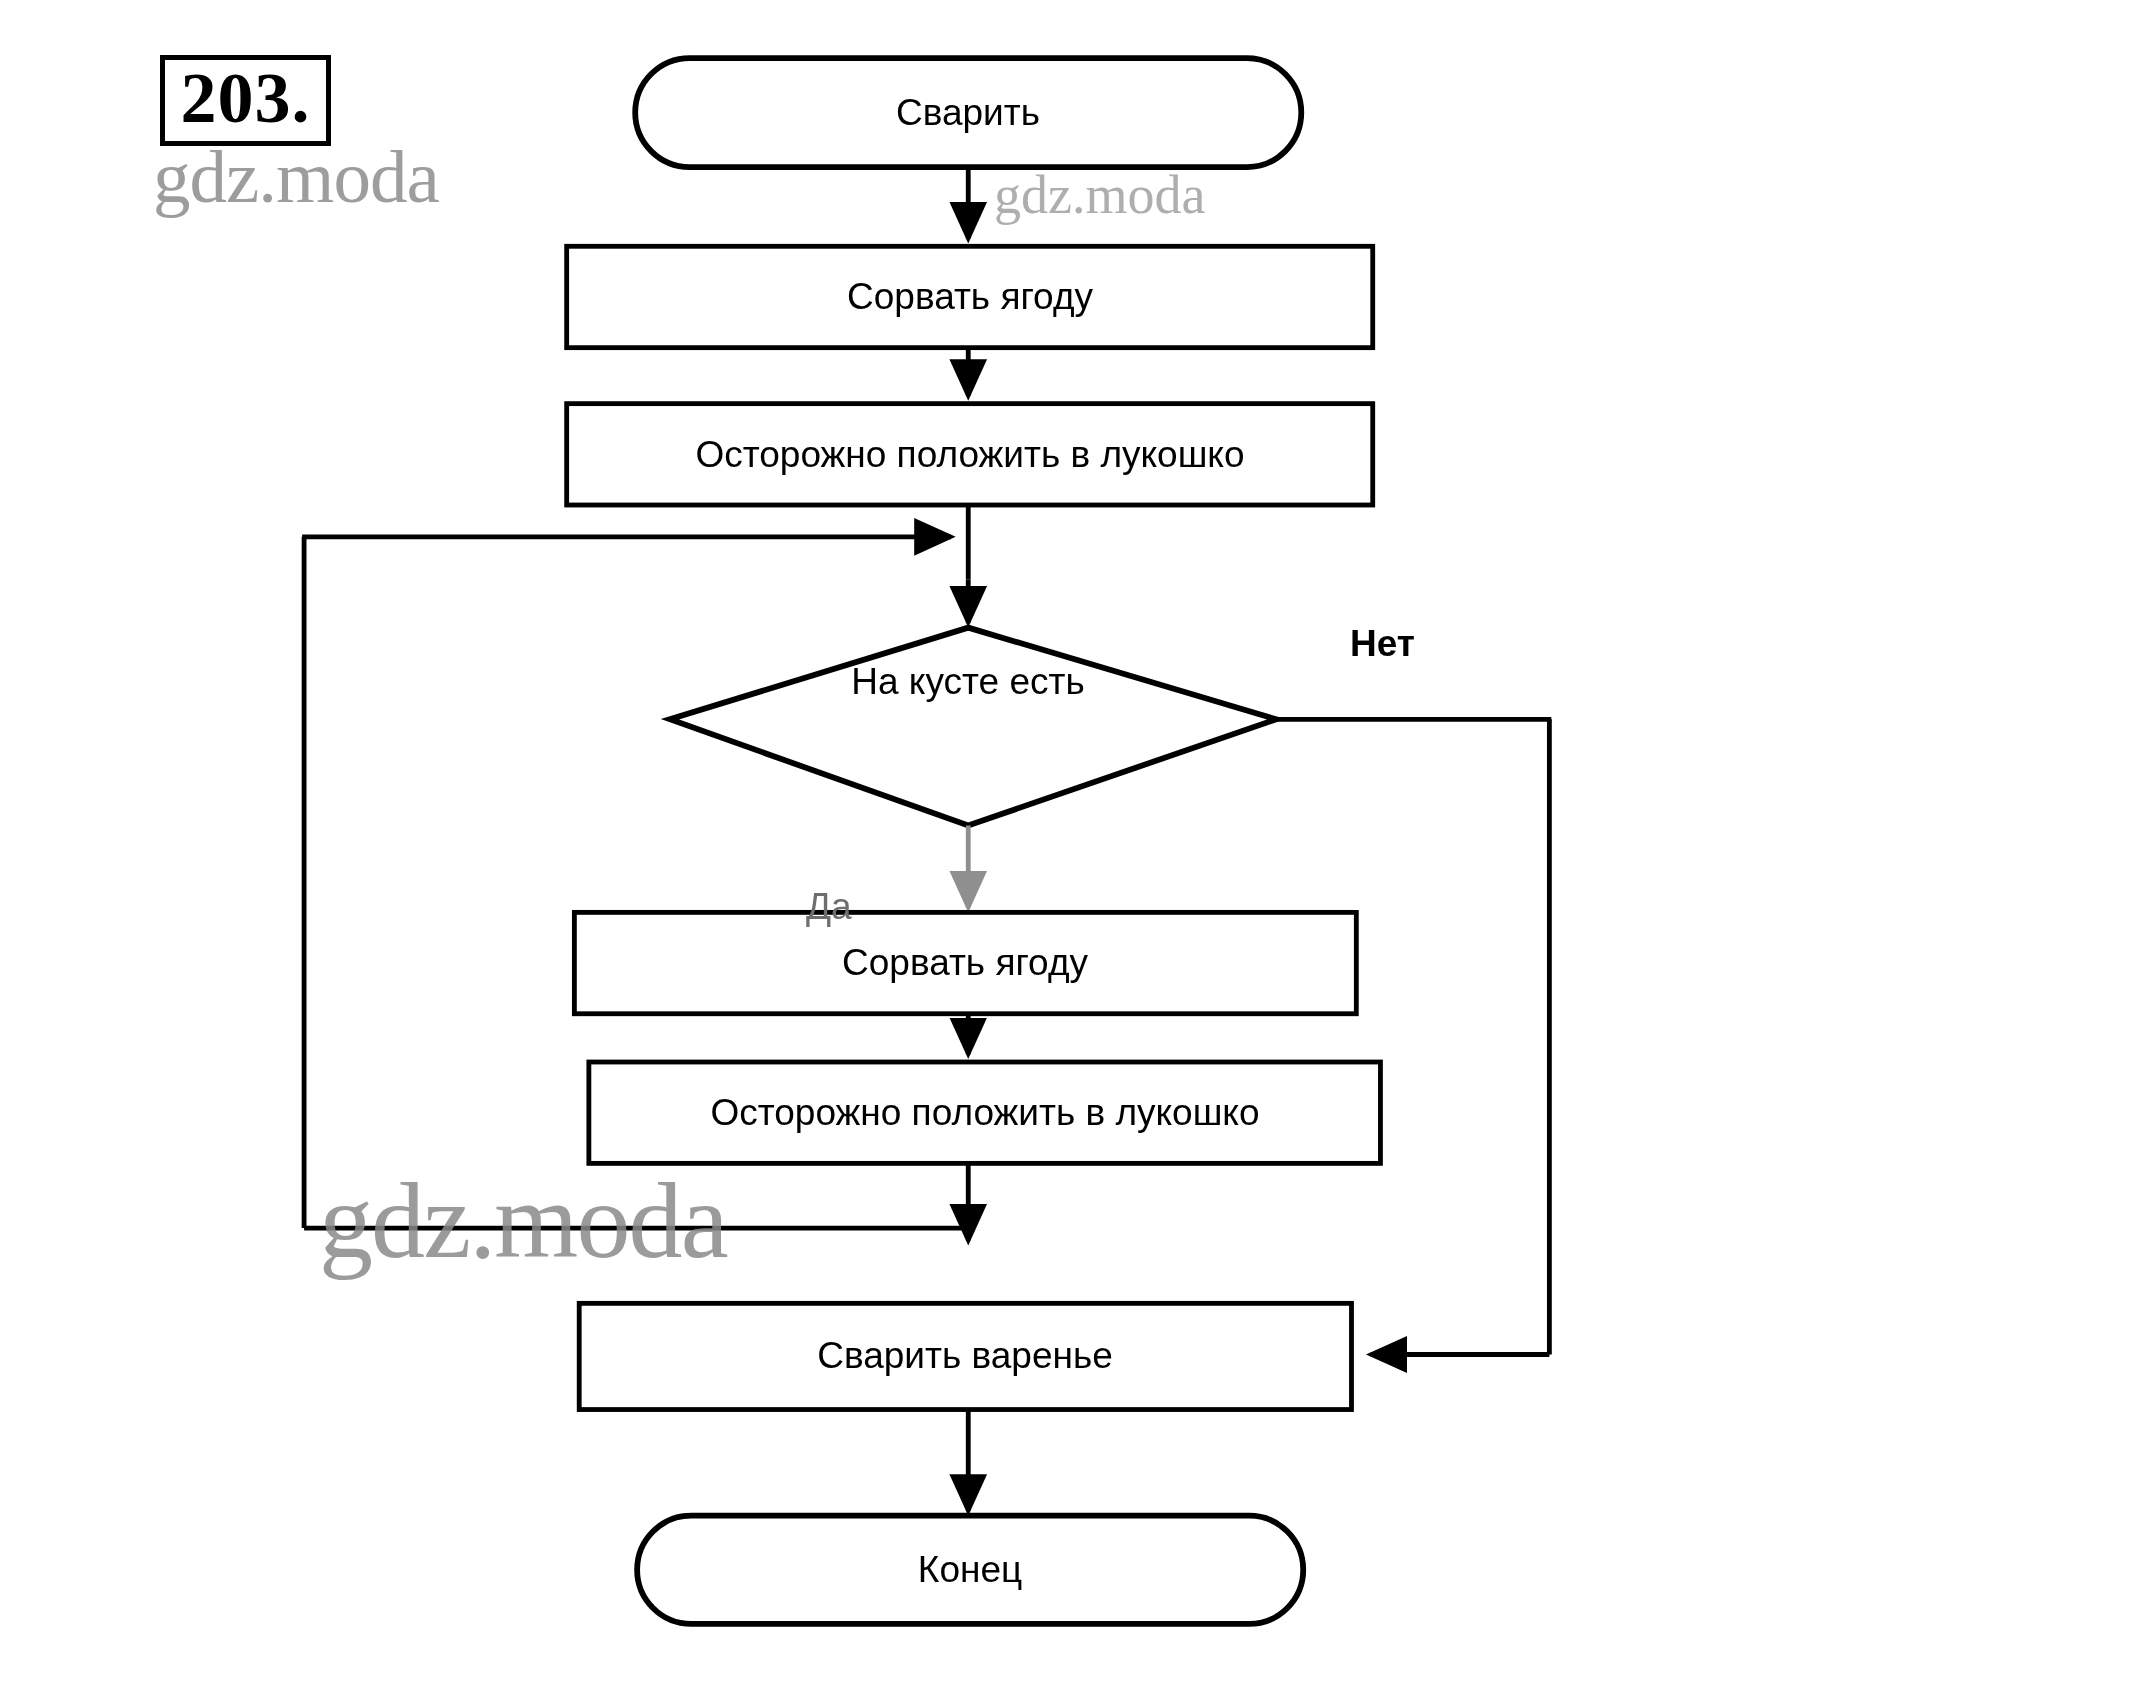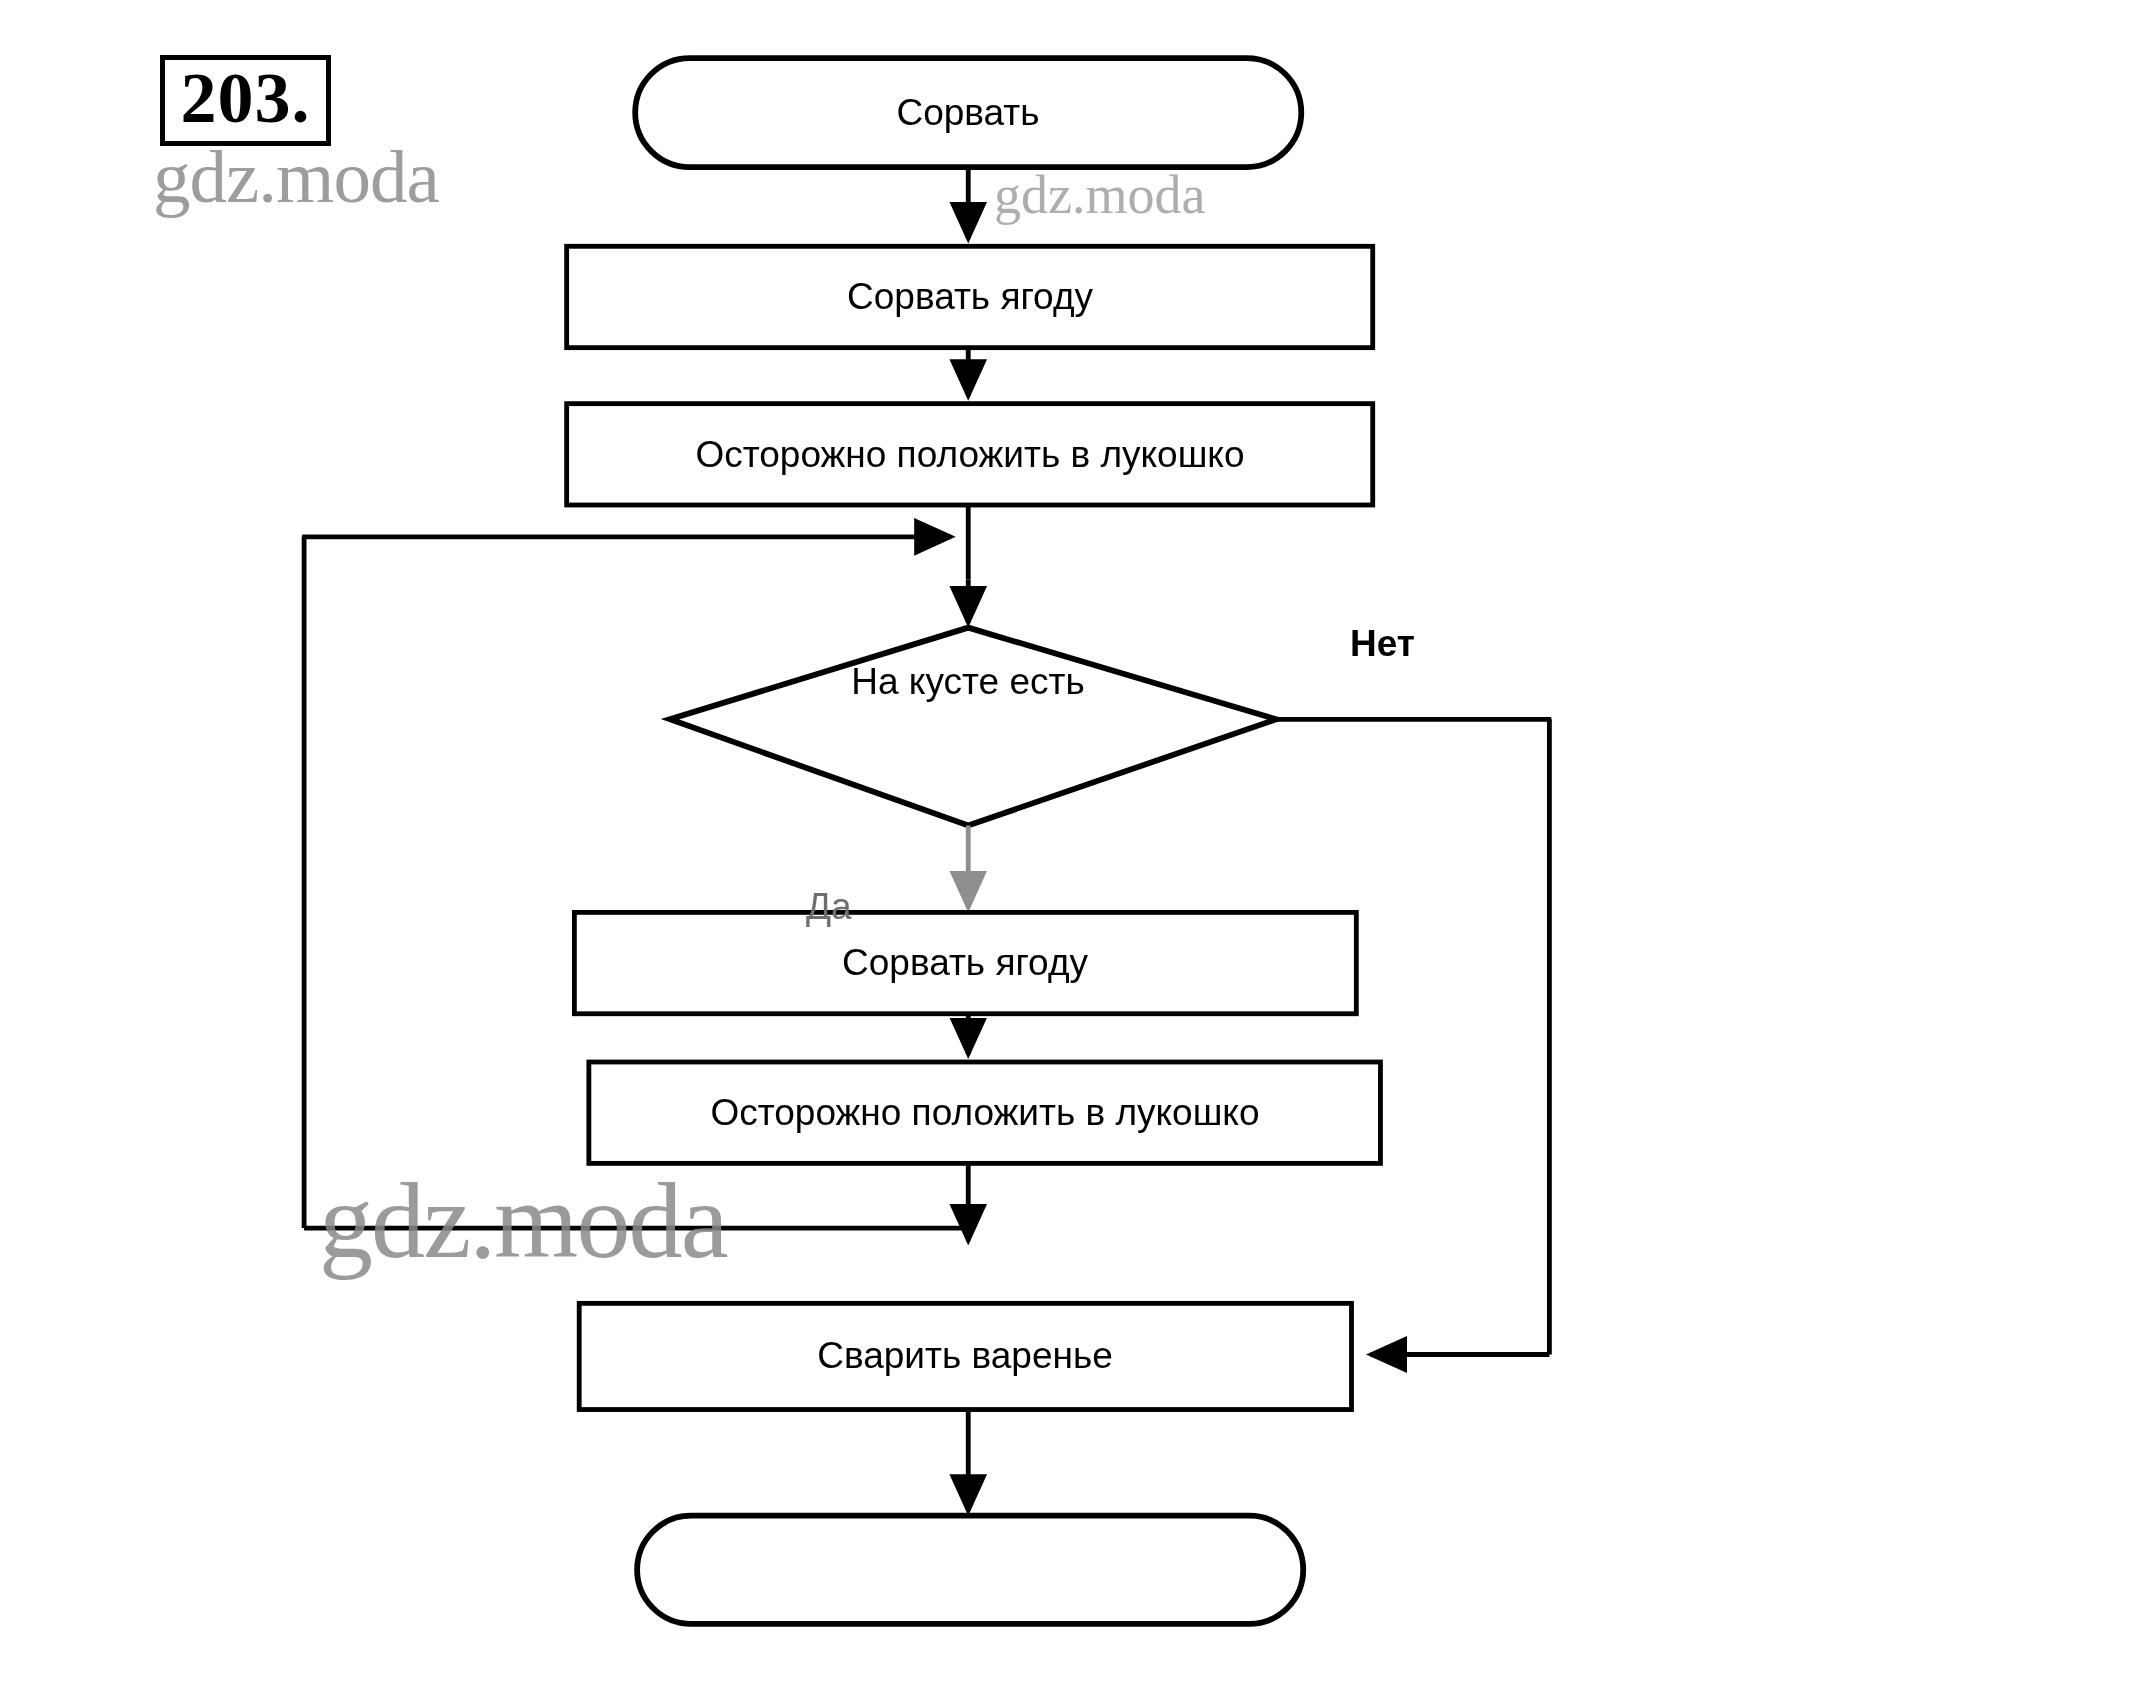--- a/index.html
+++ b/index.html
@@ -154,33 +154,34 @@
 
     <line x1="1003" y1="1205" x2="1003" y2="1285" stroke="#000000" stroke-width="5" marker-end="url(#arrowhead)"></line>
 
     <rect x="600" y="1350" width="800" height="110" fill="#ffffff" stroke="#000000" stroke-width="5"></rect>
 
     <line x1="1003" y1="1460" x2="1003" y2="1565" stroke="#000000" stroke-width="5" marker-end="url(#arrowhead)"></line>
 
     <rect x="660" y="1570" width="690" height="112" rx="56" ry="56" fill="#ffffff" stroke="#000000" stroke-width="6"></rect>
   </svg>
 
-  <div class="node-label" style="left:635px; top:58px; width:666px; height:109px;">Сорвать</div>
+  <div class="node-label" style="left:635px; top:58px; width:666px; height:109px;">Сварить</div>
 
   <div class="node-label" style="left:567px; top:246px; width:806px; height:101px;">Сорвать ягоду</div>
 
   <div class="node-label" style="left:567px; top:404px; width:806px; height:101px;">Осторожно положить в лукошко</div>
 
   <div class="node-label" style="left:772px; top:657px; width:392px; height:50px;">На кусте есть</div>
 
   <div class="node-label" style="left:574px; top:912px; width:782px; height:101px;">Сорвать ягоду</div>
 
   <div class="node-label" style="left:589px; top:1062px; width:792px; height:101px;">Осторожно положить в лукошко</div>
 
   <div class="node-label" style="left:579px; top:1303px; width:772px; height:106px;">Сварить варенье</div>
 
+  <div class="node-label" style="left:637px; top:1516px; width:666px; height:108px;">Конец</div>
 
   <div class="branch-label" id="branch-label-no" style="left:1350px; top:623px;font-weight:bold;">Нет</div>
 
   <div class="branch-label" id="branch-label-yes" style="left:806px; top:840px;margin-top:46px;">Да</div>
 
 </div>
 
 
 </body></html>

